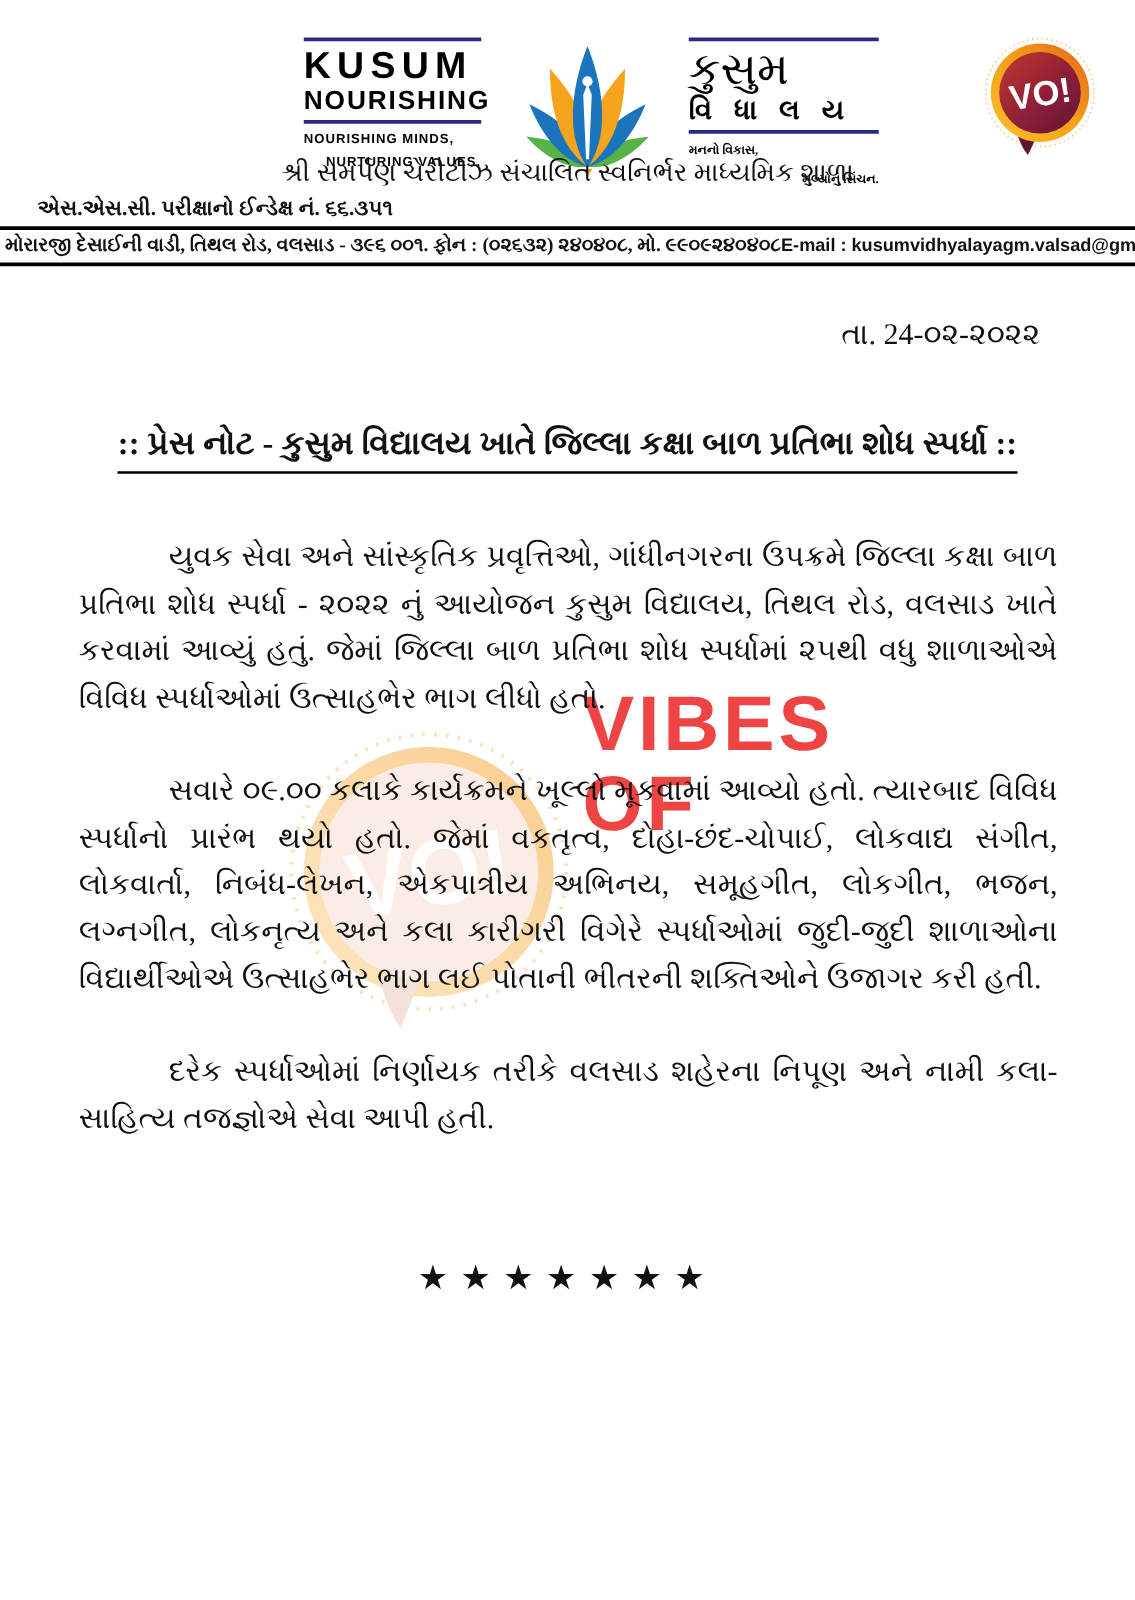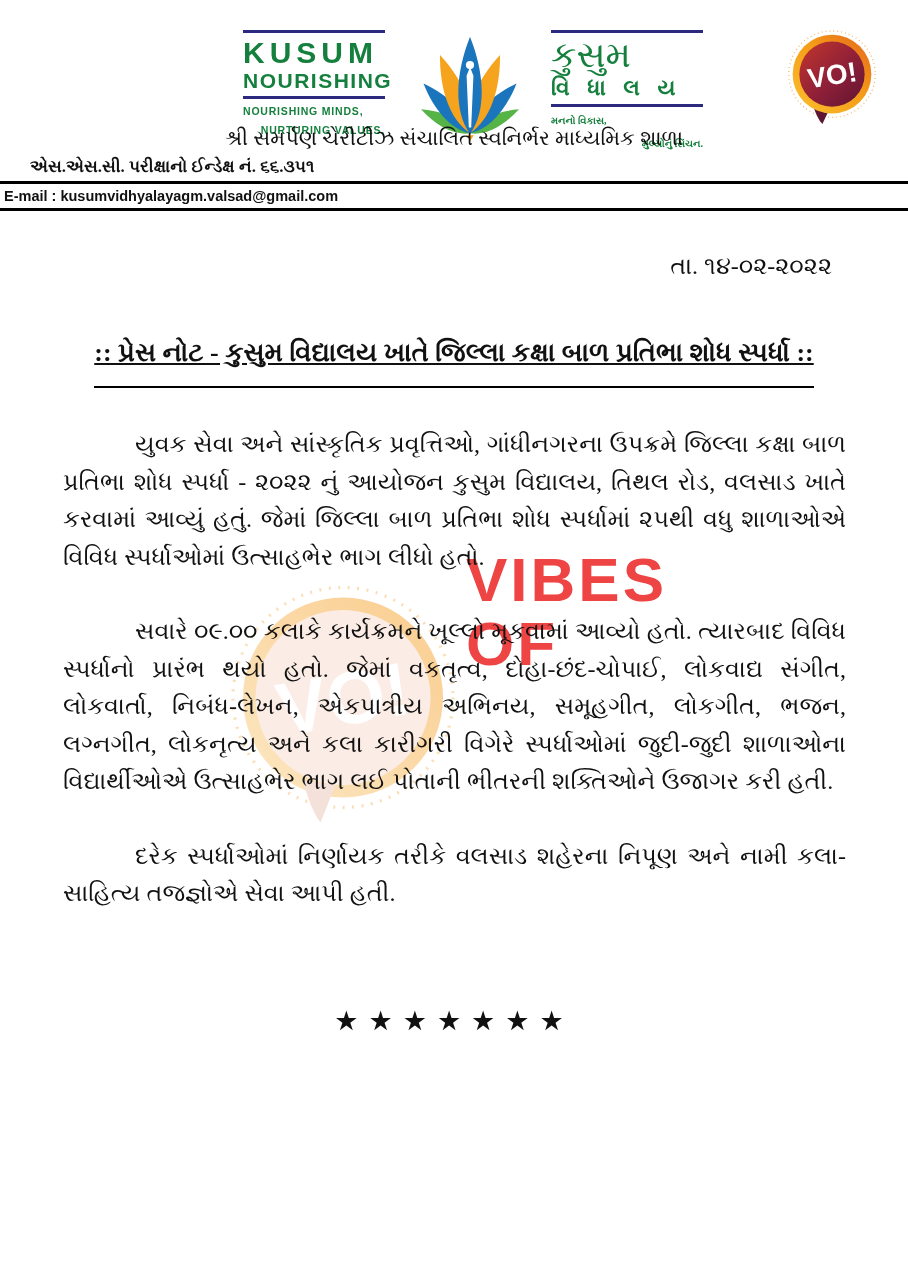--- a/index.html
+++ b/index.html
@@ -14,21 +14,21 @@
   .wm-text {
     position:absolute; left:466px; top:548px;
     font-family:"Liberation Sans", sans-serif; font-weight:bold;
     font-size:62px; line-height:64px; letter-spacing:3px; color:#ef4444;
   }
   
   .content { position:relative; z-index:1; }
 
   
   .logo-row { display:flex; align-items:flex-start; padding:30px 28px 0 243px; height:118px; }
-  .navy { color:#15803d; }
+  .navy { color:#000000; }
   .kusum-en { width:142px; font-family:"Liberation Sans", sans-serif; }
   .rule-navy { height:3px; background:#2b2a7e; }
   .kusum-en-name   { font-size:30px; font-weight:bold; letter-spacing:5px; line-height:32px; margin-top:4px; }
   .kusum-en-name2  { font-size:21px; font-weight:bold; letter-spacing:1.5px; line-height:23px; margin-bottom:4px; }
   .kusum-en-tag    { font-size:10.5px; font-weight:bold; letter-spacing:.8px; line-height:14px; margin-top:5px; }
   .kusum-en-tag2   { text-align:right; }
   .lotus { width:142px; height:112px; margin-left:14px; flex:none; }
   .kusum-gu { width:152px; margin-left:10px; }
   .kusum-gu-name  { font-size:36px; font-weight:normal; line-height:40px; margin-top:2px; }
   .kusum-gu-name2 { font-size:22px; font-weight:bold; letter-spacing:6px; line-height:26px; margin-bottom:3px; }
@@ -40,21 +40,21 @@
   .index-row { display:flex; justify-content:space-between; padding:6px 32px 4px 30px;
                font-size:17px; font-weight:bold; }
   .hr { height:3px; background:#000; }
   .address-row { display:flex; justify-content:space-between; align-items:baseline;
                  padding:4px 2px 4px 4px; font-size:15.5px; font-weight:bold; white-space:nowrap; }
   .address-row .email { font-family:"Liberation Sans", sans-serif; font-size:14.5px; }
 
   
   .date-line { text-align:right; padding-right:76px; margin-top:42px; font-size:24px; }
   .title-line { text-align:center; margin-top:58px; font-size:26px; font-weight:bold; }
-  .title-line span { border-bottom:2.5px solid #000; padding-bottom:19px;text-decoration:underline; }
+  .title-line span { border-bottom:2.5px solid #000; padding-bottom:8px; }
   .letter-body { margin:58px 62px 0 63px; font-size:24px; line-height:37.5px;
                  text-align:justify; }
   .letter-body p { text-indent:72px; margin-bottom:37px; }
   .letter-body p:last-child { margin-bottom:0; }
   .stars { text-align:center; margin-top:92px; font-size:27px; letter-spacing:10px;
            font-family:"DejaVu Sans", sans-serif; }
 </style>
 </head>
 <body>
 
@@ -141,26 +141,27 @@
 
   <div class="managed-by">શ્રી સમર્પણ ચેરીટીઝ સંચાલિત સ્વનિર્ભર માધ્યમિક શાળા</div>
 
   <div class="index-row">
     <span>એસ.એસ.સી. પરીક્ષાનો ઈન્ડેક્ષ નં. ૬૬.૩૫૧</span>
   </div>
 
   <div class="hr"></div>
 
   <div class="address-row">
+    <span>મોરારજી દેસાઈની વાડી, તિથલ રોડ, વલસાડ - ૩૯૬ ૦૦૧. ફોન : (૦૨૬૩૨) ૨૪૦૪૦૮, મો. ૯૯૦૯૨૪૦૪૦૮</span>
     <span class="email">E-mail : kusumvidhyalayagm.valsad@gmail.com</span>
   </div>
 
   <div class="hr"></div>
 
-  <div class="date-line">તા. ૧૪-૦૨-૨૦૨૨</div>
+  <div class="date-line">તા. 24-૦૨-૨૦૨૨</div>
 
   <div class="title-line">
     <span>:: પ્રેસ નોટ - કુસુમ વિદ્યાલય ખાતે જિલ્લા કક્ષા બાળ પ્રતિભા શોધ સ્પર્ધા ::</span>
   </div>
 
   <div class="letter-body">
     <p>યુવક સેવા અને સાંસ્કૃતિક પ્રવૃત્તિઓ, ગાંધીનગરના ઉપક્રમે જિલ્લા કક્ષા બાળ પ્રતિભા શોધ સ્પર્ધા - ૨૦૨૨ નું આયોજન કુસુમ વિદ્યાલય, તિથલ રોડ, વલસાડ ખાતે કરવામાં આવ્યું હતું. જેમાં જિલ્લા બાળ પ્રતિભા શોધ સ્પર્ધામાં ૨૫થી વધુ શાળાઓએ વિવિધ સ્પર્ધાઓમાં ઉત્સાહભેર ભાગ લીધો હતો.</p>
     <p>સવારે ૦૯.૦૦ કલાકે કાર્યક્રમને ખૂલ્લો મૂકવામાં આવ્યો હતો. ત્યારબાદ વિવિધ સ્પર્ધાનો પ્રારંભ થયો હતો. જેમાં વકતૃત્વ, દોહા-છંદ-ચોપાઈ, લોકવાદ્ય સંગીત, લોકવાર્તા, નિબંધ-લેખન, એકપાત્રીય અભિનય, સમૂહગીત, લોકગીત, ભજન, લગ્નગીત, લોકનૃત્ય અને કલા કારીગરી વિગેરે સ્પર્ધાઓમાં જુદી-જુદી શાળાઓના વિદ્યાર્થીઓએ ઉત્સાહભેર ભાગ લઈ પોતાની ભીતરની શક્તિઓને ઉજાગર કરી હતી.</p>
     <p>દરેક સ્પર્ધાઓમાં નિર્ણાયક તરીકે વલસાડ શહેરના નિપૂણ અને નામી કલા-સાહિત્ય તજજ્ઞોએ સેવા આપી હતી.</p>
   </div>

